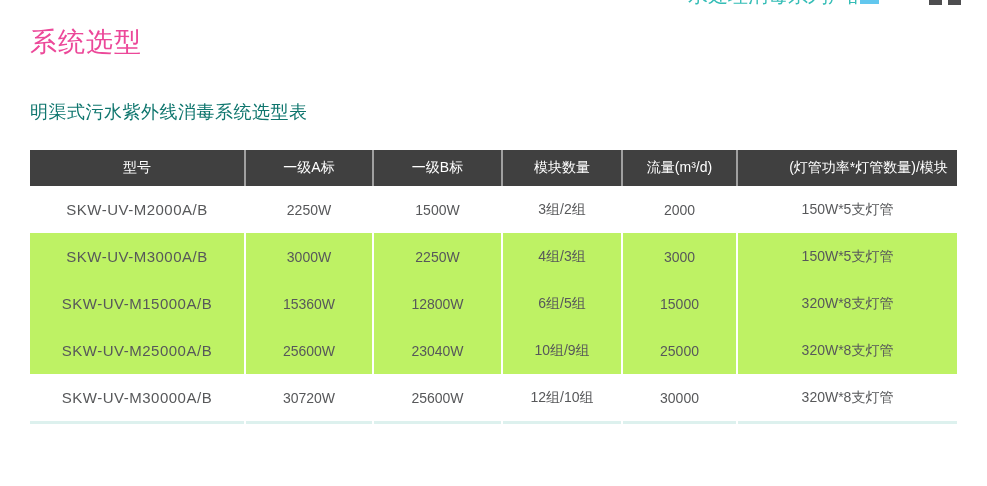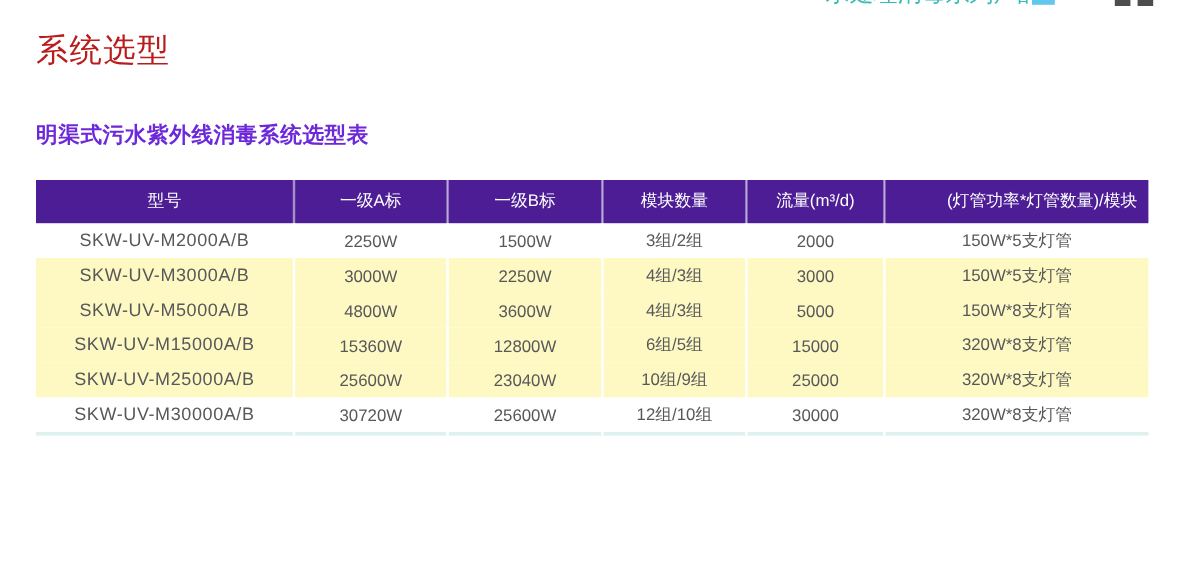--- a/index.html
+++ b/index.html
@@ -22,50 +22,50 @@
   .top-dash {
     position:absolute; top:0; left:860px; width:19px; height:4px;
     background:#62c7ee;
   }
   .top-sq { position:absolute; top:0; width:13px; height:5px; background:#4d4d4f; }
   .top-sq.one { left:929px; }
   .top-sq.two { left:948px; }
 
   .page-title {
     position:absolute; left:30px; top:24px;
-    font-size:27px; font-weight:500; color:#b91c1c;
+    font-size:27px; font-weight:500; color:#ec4899;
     letter-spacing:1px;
   }
   .table-title {
     position:absolute; left:30px; top:100px;
-    font-size:18px; font-weight:700; color:#6d28d9;
+    font-size:18px; font-weight:400; color:#0f766e;
     letter-spacing:0.5px;
     text-align:center;
   }
 
   .table-wrap { position:absolute; left:30px; top:150px; width:927px; }
   table { border-collapse:collapse; table-layout:fixed; width:927px; }
   col.c0{width:215px;} col.c1{width:128px;} col.c2{width:129px;}
   col.c3{width:120px;} col.c4{width:115px;} col.c5{width:220px;}
 
   thead th {
-    background:#4c1d95; color:#ffffff; font-weight:400;
+    background:#404040; color:#ffffff; font-weight:400;
     font-size:14px; height:36px; text-align:center;
     border-right:2px solid rgba(255,255,255,0.5);
   }
   thead th:last-child { border-right:none;padding-left:42px; }
 
   tbody td {
-    height:29px; text-align:center; vertical-align:middle;
+    height:47px; text-align:center; vertical-align:middle;
     font-size:14px; color:#57585a;
     border-right:2px solid #ffffff;
   }
   tbody td:first-child { font-size:15px; letter-spacing:0.5px; }
   tbody td:last-child { border-right:none;text-align:center; }
-  tbody tr.stripe td { background:#fef9c3; }
+  tbody tr.stripe td { background:#bef264; }
   tbody tr.tail td { height:3px; background:#ddf1ee; }
 </style>
 </head>
 <body>
 
 <div class="top-clip">
   <span>水处理消毒系列产品</span>
 </div>
 <div class="top-dash"></div>
 <div class="top-sq one"></div>
@@ -105,28 +105,20 @@
         </tr>
         <tr class="stripe">
           <td>SKW-UV-M3000A/B</td>
           <td>3000W</td>
           <td>2250W</td>
           <td>4组/3组</td>
           <td>3000</td>
           <td>150W*5支灯管</td>
         </tr>
         <tr class="stripe">
-          <td>SKW-UV-M5000A/B</td>
-          <td>4800W</td>
-          <td>3600W</td>
-          <td>4组/3组</td>
-          <td>5000</td>
-          <td>150W*8支灯管</td>
-        </tr>
-        <tr class="stripe">
           <td>SKW-UV-M15000A/B</td>
           <td>15360W</td>
           <td>12800W</td>
           <td>6组/5组</td>
           <td>15000</td>
           <td>320W*8支灯管</td>
         </tr>
         <tr class="stripe">
           <td>SKW-UV-M25000A/B</td>
           <td>25600W</td>

